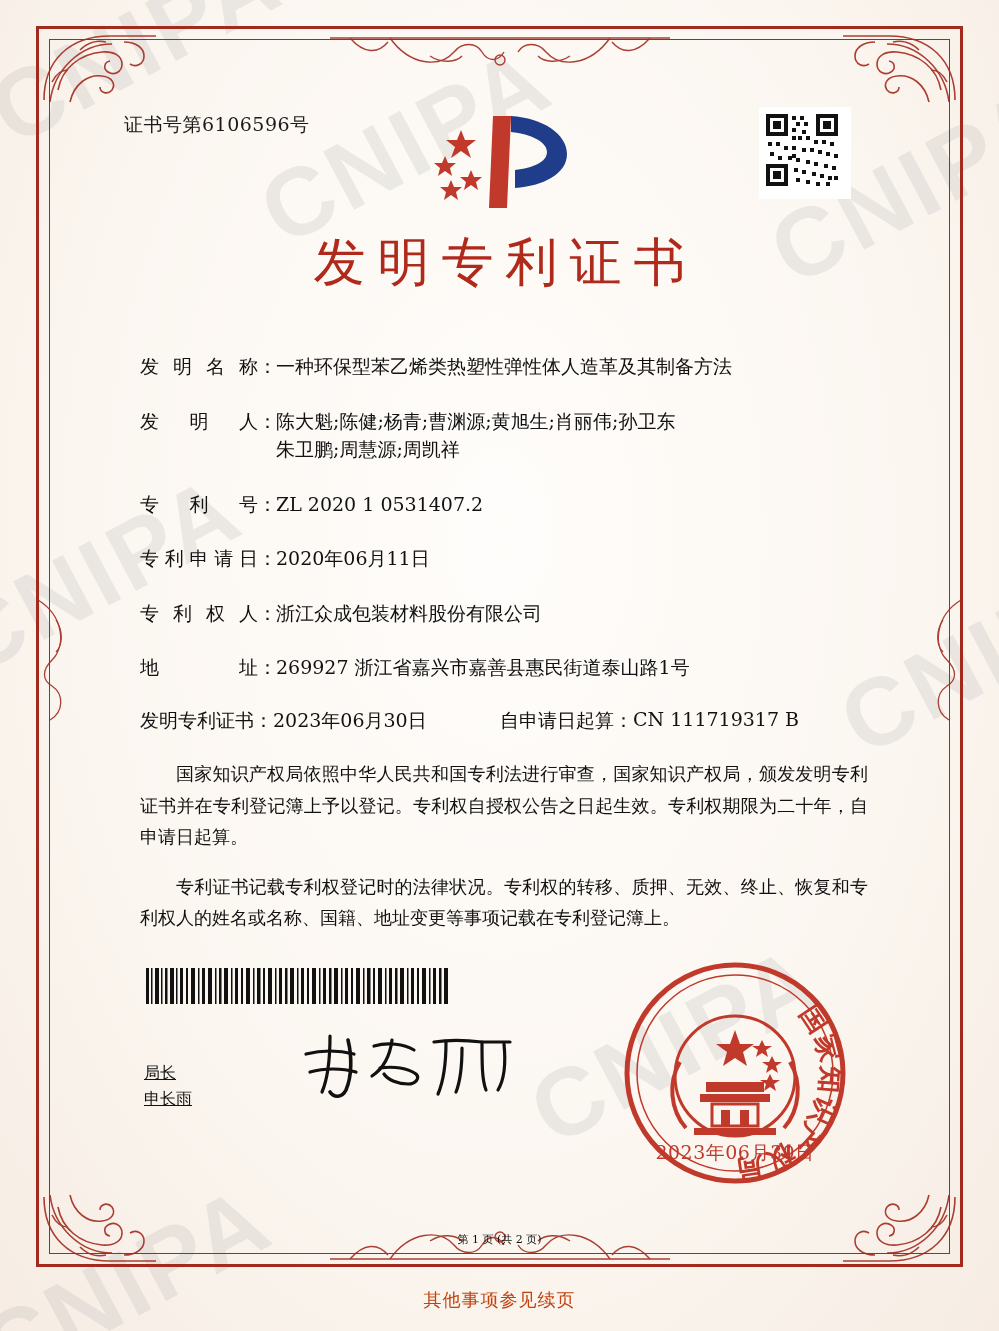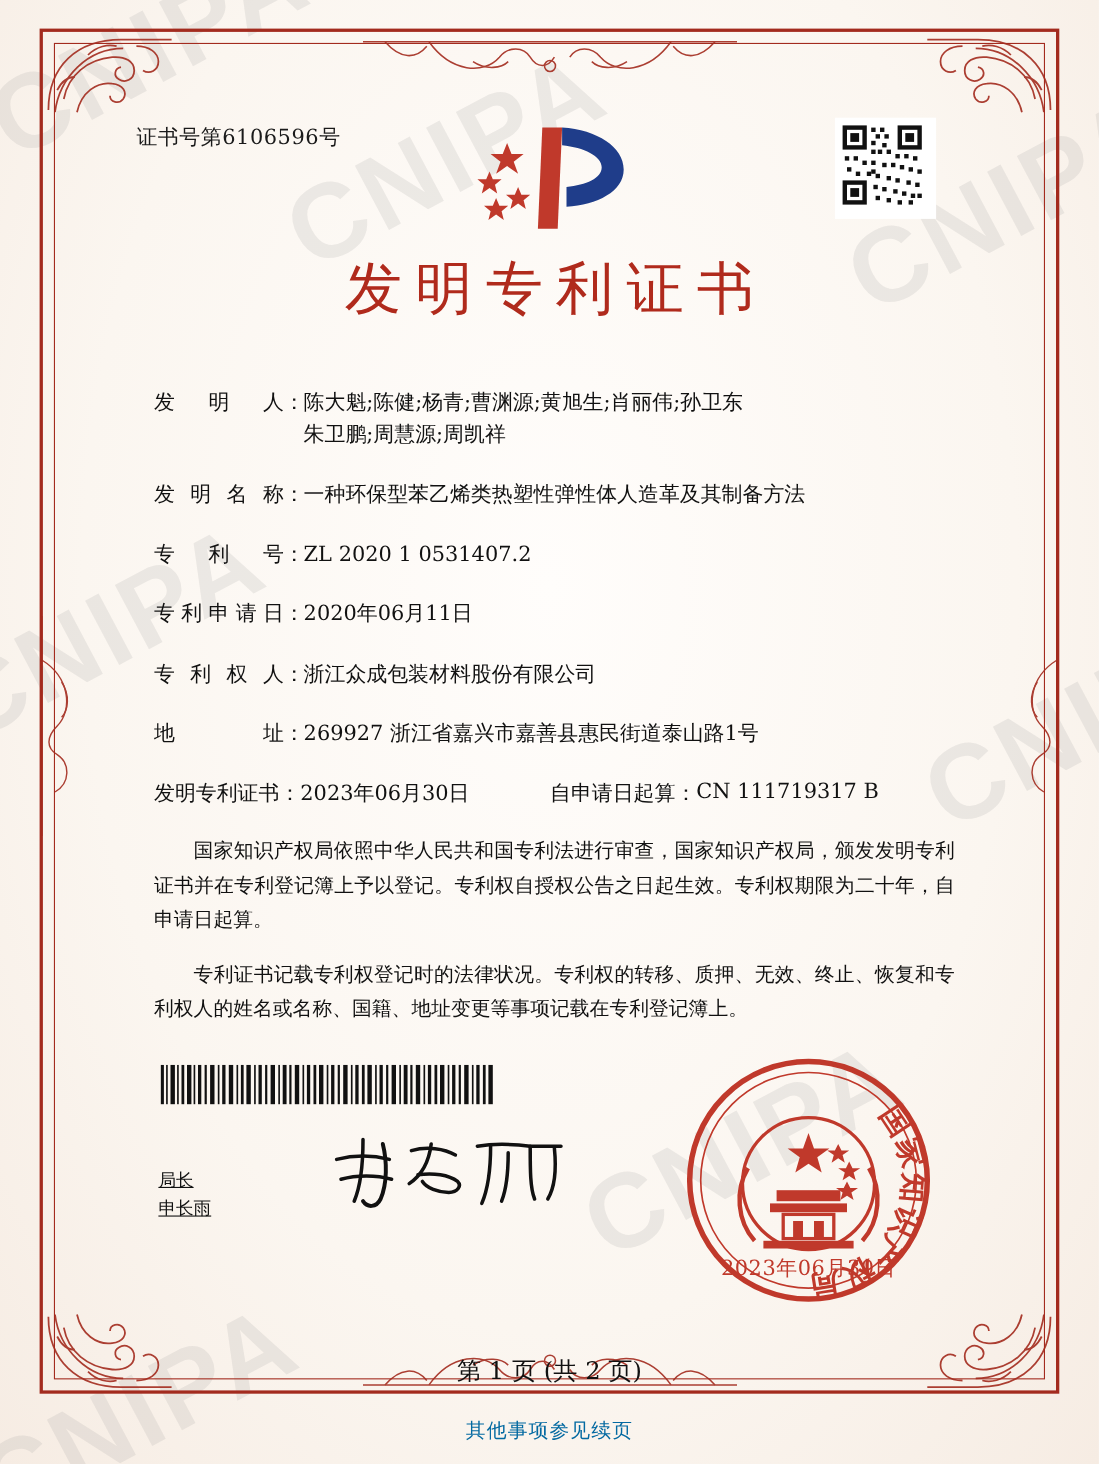--- a/index.html
+++ b/index.html
@@ -214,32 +214,32 @@
     color: #c0392b;
     font-family: "DejaVu Serif", serif;
     letter-spacing: 0.5px;
   }
 
   .page-num {
     position: absolute;
     left: 0; right: 0;
     top: 1232px;
     text-align: center;
-    font-size: 22px;
+    font-size: 11px;
     color: #111;
     font-family: "DejaVu Serif", serif;
   }
 
   .footer-note {
     position: absolute;
     left: 0; right: 0;
     top: 1288px;
     text-align: center;
     font-size: 18px;
-    color: #0369a1;
+    color: #c2410c;
     font-family: "DejaVu Serif", serif;
     letter-spacing: 1px;
   }
 </style>
 </head>
 <body>
 
 <div class="page">
 
   <div class="watermarks">
@@ -410,30 +410,30 @@
             <rect x="30" y="44" width="4" height="4"></rect>
         </g>
       </svg>
     </div>
 
     <div class="main-title">发明专利证书</div>
 
     <div class="fields">
 
       <div class="field">
+        <span class="lbl"><span class="lbl-spread">发明名称</span>：</span>
+        <span class="val">一种环保型苯乙烯类热塑性弹性体人造革及其制备方法</span>
+      </div>
+
+      <div class="field">
         <span class="lbl"><span class="lbl-spread">发明人</span>：</span>
         <span class="val">
           <span>陈大魁;陈健;杨青;曹渊源;黄旭生;肖丽伟;孙卫东</span>
           <span class="line2">朱卫鹏;周慧源;周凯祥</span>
         </span>
-      </div>
-
-      <div class="field">
-        <span class="lbl"><span class="lbl-spread">发明名称</span>：</span>
-        <span class="val">一种环保型苯乙烯类热塑性弹性体人造革及其制备方法</span>
       </div>
 
       <div class="field">
         <span class="lbl"><span class="lbl-spread">专利号</span>：</span>
         <span class="val">ZL 2020 1 0531407.2</span>
       </div>
 
       <div class="field">
         <span class="lbl"><span class="lbl-spread">专利申请日</span>：</span>
         <span class="val">2020年06月11日</span>

